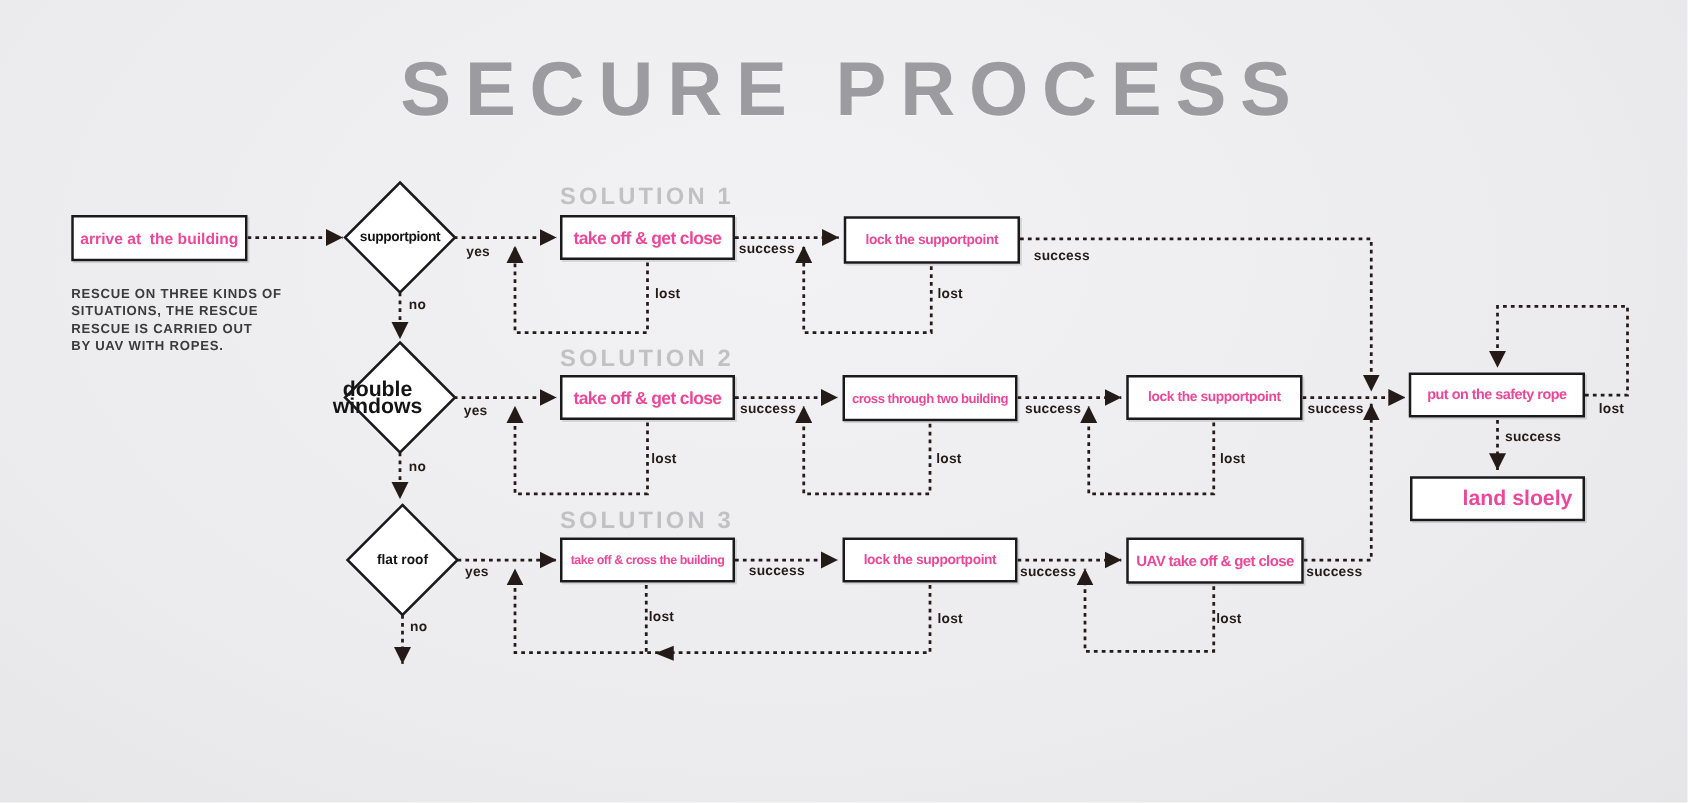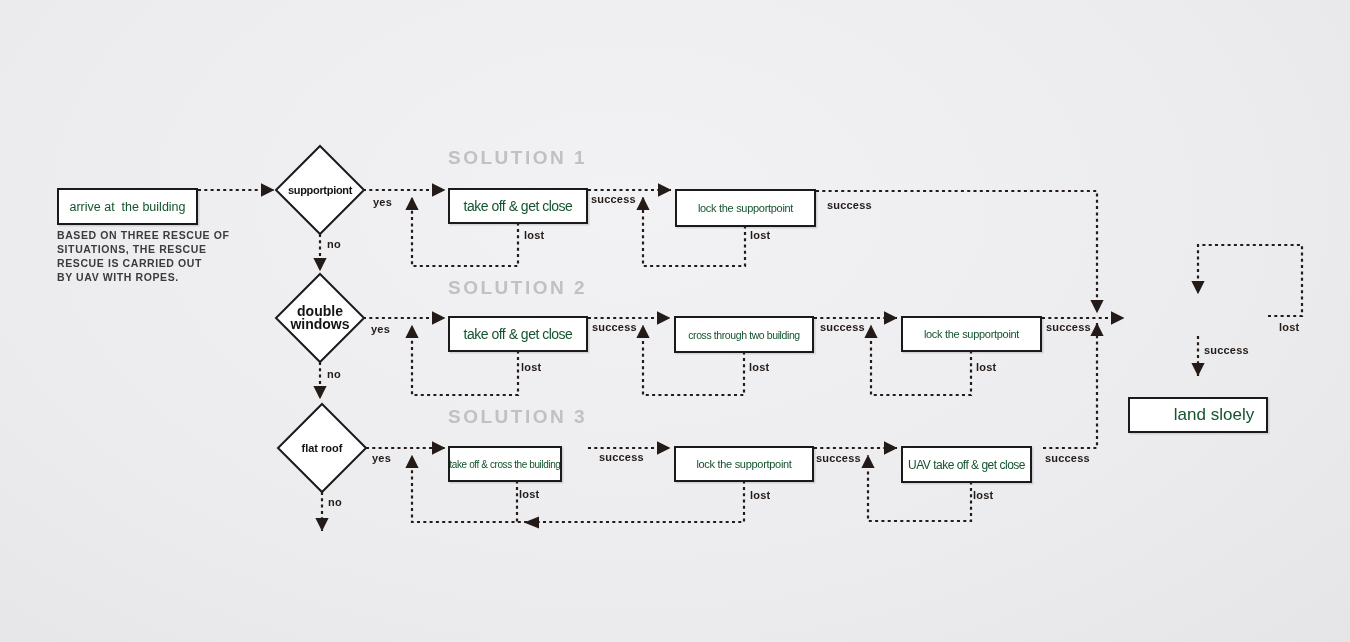--- a/index.html
+++ b/index.html
@@ -19,23 +19,22 @@
     letter-spacing:.6px; color:#3b3b3d;
   }
   .sol {
     position:absolute; font-size:19px; font-weight:bold; letter-spacing:2.5px;
     color:var(--solution,#c1c1c5);
   }
   .node {
     position:absolute; box-sizing:border-box; background:var(--box_bg,#ffffff);
     border:2px solid var(--box_border,#1a1a1c);
     display:flex; align-items:center; justify-content:center; text-align:center;
-    font-weight:normal; color:#14532d; white-space:nowrap;
+    font-weight:bold; color:#ec4899; white-space:nowrap;
     box-shadow:1.5px 1.5px 0 rgba(40,40,40,.14);
-    margin-top:16px;
   }
   .dlabel {
     position:absolute; display:flex; align-items:center; justify-content:center;
     text-align:center; font-weight:bold; color:#141414; line-height:13px;
   }
   .elabel {
     position:absolute; font-size:11px; font-weight:bold;
     color:var(--line,#241b18); letter-spacing:.2px;
   }
   #edges { position:absolute; left:0; top:0; }
@@ -90,43 +89,45 @@
       <path class="edge" marker-end="url(#ah)" d="M518,338 L518,395 L412,395 L412,325"></path>
       <path class="edge" marker-end="url(#ah)" d="M744,339 L744,395 L643,395 L643,325"></path>
       <path class="edge" marker-end="url(#ah)" d="M971,338 L971,395 L871,395 L871,325"></path>
       <path class="edge" marker-end="url(#ah)" d="M971,469 L971,521 L868,521 L868,455"></path>
       <path class="edge" marker-end="url(#ah)" d="M744,468 L744,522 L412,522 L412,455"></path>
       <path class="edge" d="M517,468 L517,522"></path>
       <polygon class="ajoin" points="539,516.5 539,528.5 524,522.5"></polygon>
     </g>
   </svg>
 
+  <div id="title">SECURE PROCESS</div>
 
-  <div class="desc" style="top:229px;">BASED ON THREE RESCUE OF</div>
+  <div class="desc" style="top:229px;">RESCUE ON THREE KINDS OF</div>
   <div class="desc" style="top:243px;">SITUATIONS, THE RESCUE</div>
   <div class="desc" style="top:257px;">RESCUE IS CARRIED OUT</div>
   <div class="desc" style="top:271px;">BY UAV WITH ROPES.</div>
 
   <div class="sol" style="left:448px;top:147px;">SOLUTION 1</div>
   <div class="sol" style="left:448px;top:277px;">SOLUTION 2</div>
   <div class="sol" style="left:448px;top:406px;">SOLUTION 3</div>
 
   <div class="node" style="left:57px;top:172px;width:141px;height:37px;font-size:12.5px;white-space:pre;">arrive at  the building</div>
   <div class="node" style="left:448px;top:172px;width:140px;height:36px;font-size:14px;letter-spacing:-0.5px;">take off &amp; get close</div>
   <div class="node" style="left:675px;top:173px;width:141px;height:38px;font-size:11px;letter-spacing:-0.3px;">lock the supportpoint</div>
   <div class="node" style="left:448px;top:300px;width:140px;height:36px;font-size:14px;letter-spacing:-0.5px;">take off &amp; get close</div>
   <div class="node" style="left:674px;top:300px;width:140px;height:37px;font-size:10.5px;letter-spacing:-0.4px;">cross through two building</div>
   <div class="node" style="left:901px;top:300px;width:141px;height:36px;font-size:11px;letter-spacing:-0.3px;">lock the supportpoint</div>
-  <div class="node" style="left:448px;top:430px;width:114px;height:36px;font-size:10px;letter-spacing:-0.4px;">take off &amp; cross the building</div>
+  <div class="node" style="left:448px;top:430px;width:140px;height:36px;font-size:10px;letter-spacing:-0.4px;">take off &amp; cross the building</div>
   <div class="node" style="left:674px;top:430px;width:140px;height:36px;font-size:11px;letter-spacing:-0.3px;">lock the supportpoint</div>
-  <div class="node" style="left:901px;top:430px;width:131px;height:37px;font-size:12px;letter-spacing:-0.5px;">UAV take off &amp; get close</div>
+  <div class="node" style="left:901px;top:430px;width:142px;height:37px;font-size:12px;letter-spacing:-0.5px;">UAV take off &amp; get close</div>
+  <div class="node" style="left:1127px;top:298px;width:141px;height:36px;font-size:11.5px;letter-spacing:-0.4px;">put on the safety rope</div>
   <div class="node" style="left:1128px;top:381px;width:140px;height:36px;font-size:17px;padding-left:32px;">land sloely</div>
 
   <div class="dlabel" style="left:276px;top:176px;width:88px;height:28px;font-size:11px;letter-spacing:-0.3px;text-align:center;">supportpiont</div>
-  <div class="dlabel" style="left:290px;top:304px;width:60px;height:28px;font-size:14px;">double windows</div>
+  <div class="dlabel" style="left:272px;top:304px;width:60px;height:28px;font-size:17px;">double windows</div>
   <div class="dlabel" style="left:278px;top:434px;width:88px;height:28px;font-size:11px;">flat roof</div>
 
   <span class="elabel" style="left:373px;top:196px;">yes</span>
   <span class="elabel" style="left:371px;top:323px;">yes</span>
   <span class="elabel" style="left:372px;top:452px;">yes</span>
   <span class="elabel" style="left:327px;top:238px;">no</span>
   <span class="elabel" style="left:327px;top:368px;">no</span>
   <span class="elabel" style="left:328px;top:496px;">no</span>
 
   <span class="elabel" style="left:591px;top:193px;">success</span>

